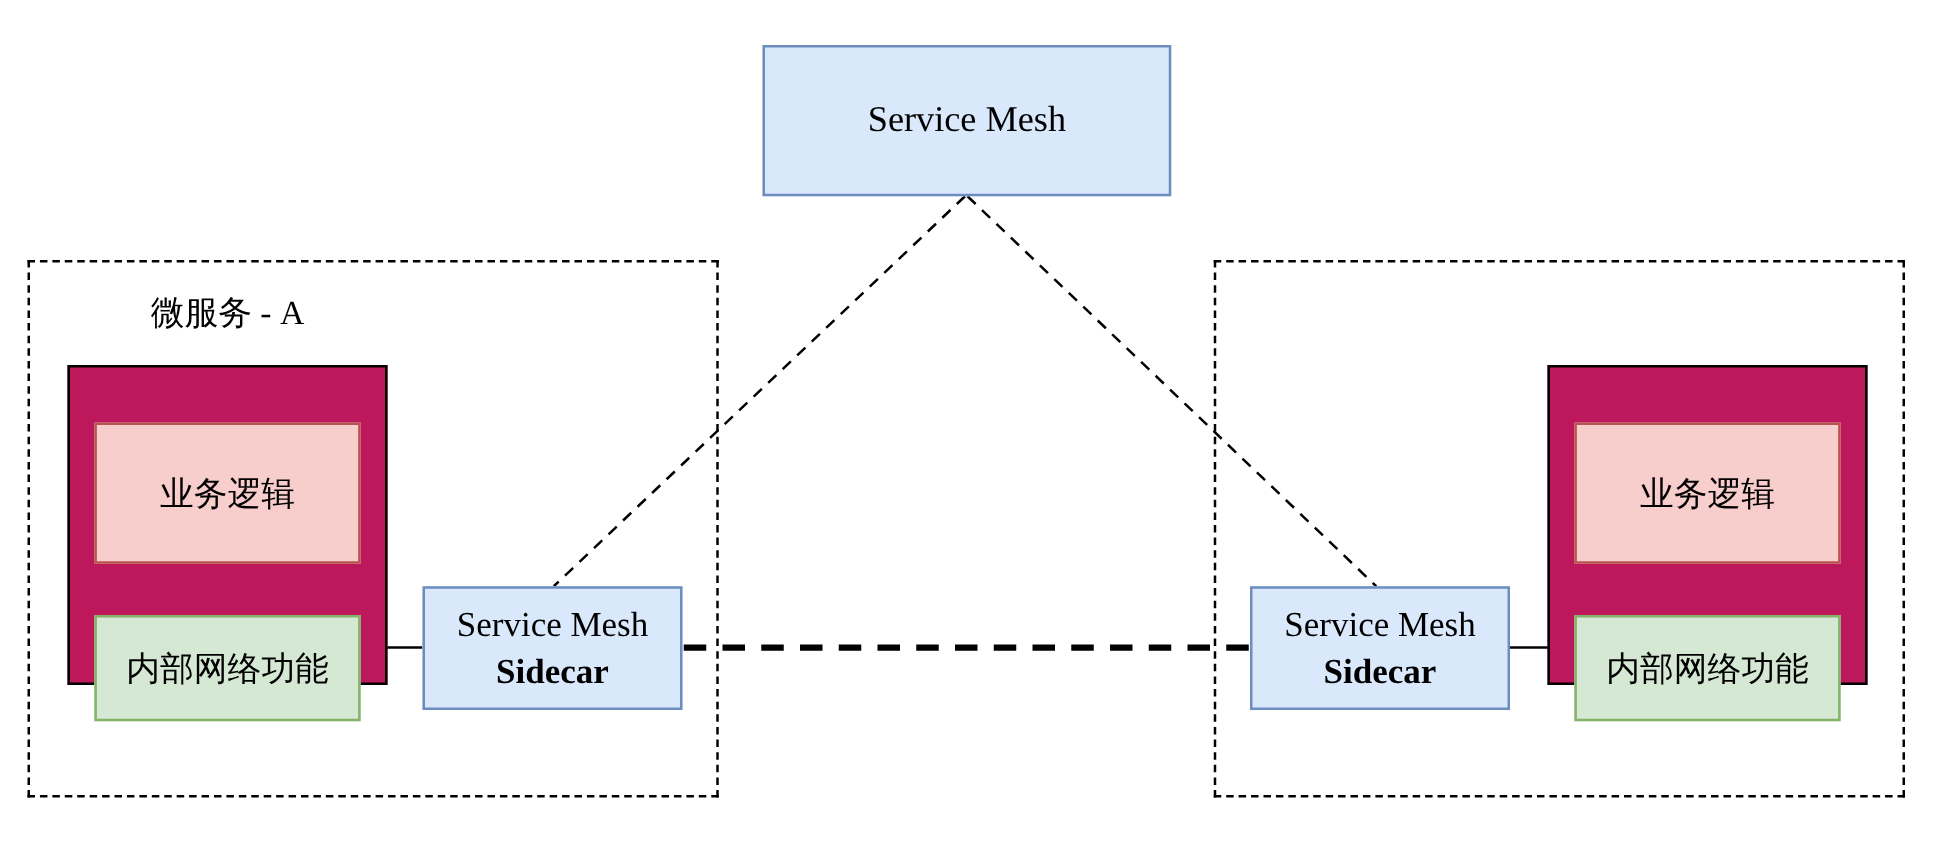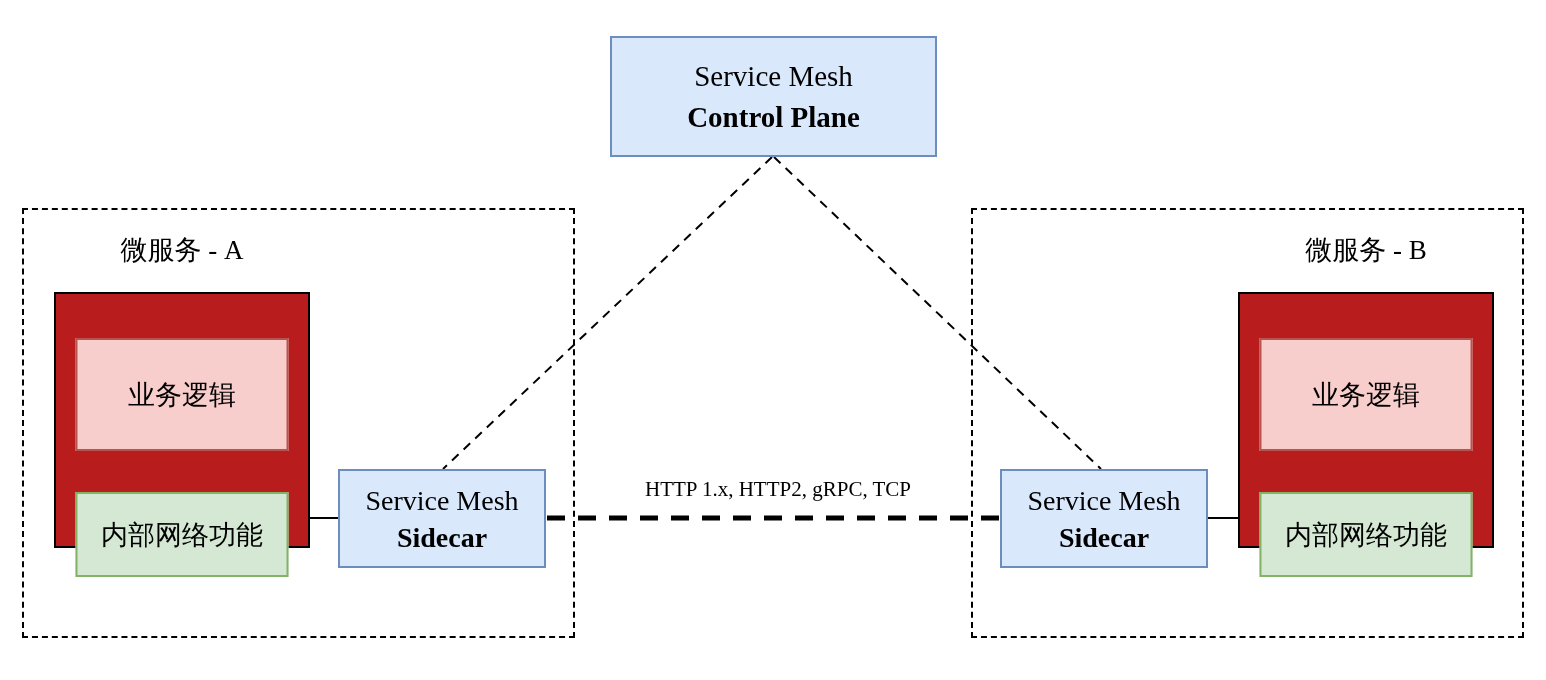--- a/index.html
+++ b/index.html
@@ -60,21 +60,21 @@
     font-size: 27px;
     line-height: 32px;
   }
   .svc-a .svc-title { left: 30px; }
   .svc-b .svc-title { left: 265px; }
 
   .inner-box {
     position: absolute;
     top: 82px;
     width: 256px; height: 256px;
-    background: #b91c1c;
+    background: #be185d;
     border: 2px solid #000000;
   }
   .svc-a .inner-box { left: 30px; }
   .svc-b .inner-box { left: 265px; }
 
   .red-box, .green-box {
     position: absolute;
     left: 50%;
     transform: translateX(-50%);
     width: 213px;
@@ -138,44 +138,41 @@
 
     <line x1="547" y1="518" x2="1000" y2="518" stroke="#000000" stroke-width="5" stroke-dasharray="18 13"></line>
 
     <line x1="283" y1="518" x2="338" y2="518" stroke="#000000" stroke-width="2"></line>
 
     <line x1="1208" y1="518" x2="1263" y2="518" stroke="#000000" stroke-width="2"></line>
   </svg>
 
   <div class="control-plane">
     <span>Service Mesh</span>
-    <span class="bold">Control Plane</span>
   </div>
 
   <div class="dashed-container svc-a">
     <div class="svc-title">微服务 - A</div>
     <div class="inner-box">
       <div class="red-box">业务逻辑</div>
       <div class="green-box">内部网络功能</div>
     </div>
   </div>
 
   <div class="dashed-container svc-b">
-    <div class="svc-title">微服务 - B</div>
     <div class="inner-box">
       <div class="red-box">业务逻辑</div>
       <div class="green-box">内部网络功能</div>
     </div>
   </div>
 
   <div class="sidecar sidecar-a">
     <span>Service Mesh</span>
     <span class="bold">Sidecar</span>
   </div>
 
   <div class="sidecar sidecar-b">
     <span>Service Mesh</span>
     <span class="bold">Sidecar</span>
   </div>
 
-  <div class="link-label">HTTP 1.x, HTTP2, gRPC, TCP</div>
 
 </div>
 
 </body></html>

